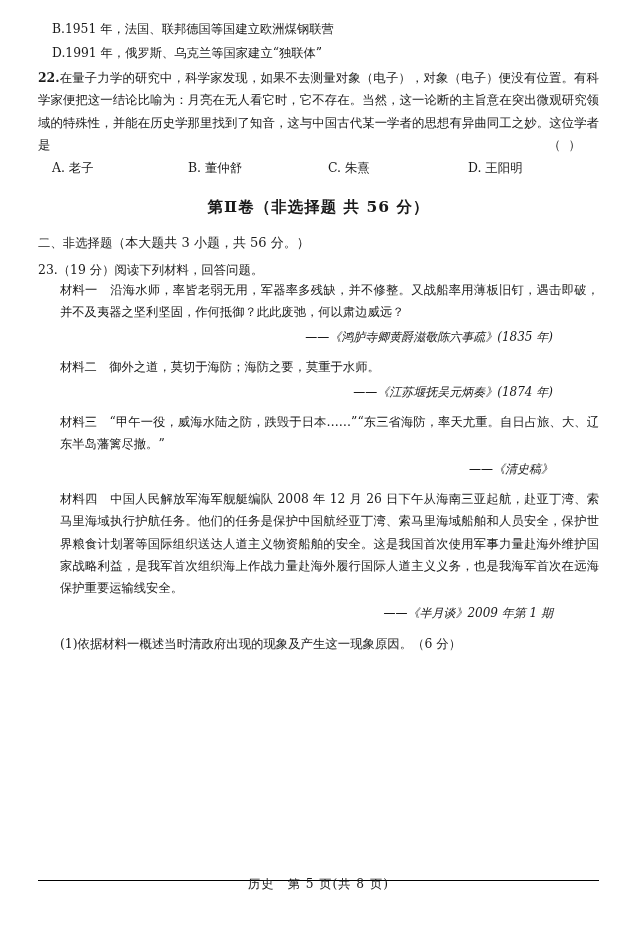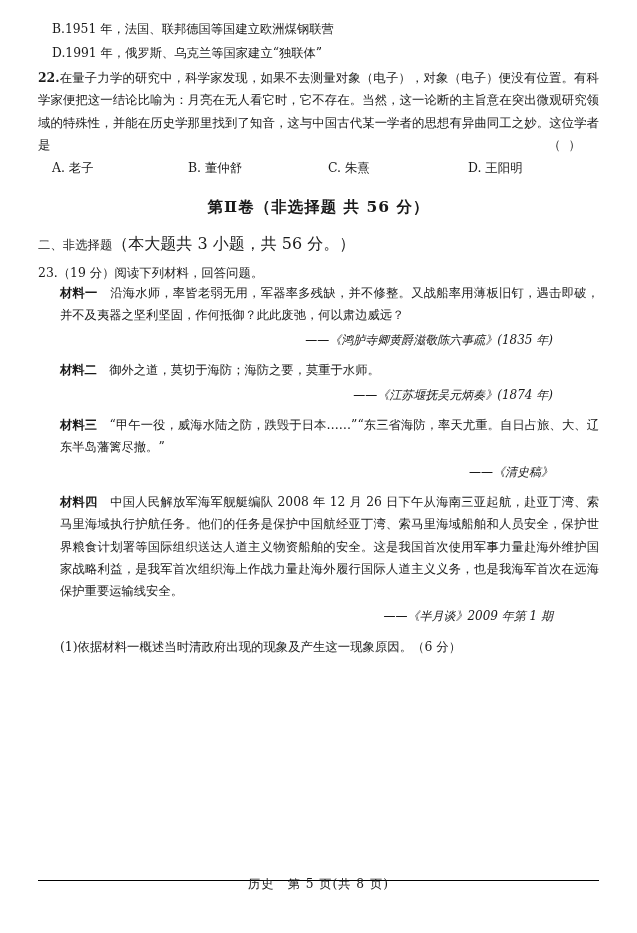--- a/index.html
+++ b/index.html
@@ -59,34 +59,34 @@
     font-weight: bold;
     font-size: 15.5px;
     margin: 20px 0 16px 0;
     letter-spacing: 1px;
   }
   .sec2 {
     font-size: 12.4px;
     margin: 0 0 10px 0;
   }
   .sec2 b { font-weight: normal; }
-  .sec2 .small { font-size: 16px; }
+  .sec2 .small { font-size: 13px; }
 
   .q23 {
     font-size: 12.4px;
     margin-bottom: 0;
   }
   .mat {
     margin: 0 0 6px 22px;
     font-size: 12.3px;
     line-height: 1.8;
     text-align: justify;
   }
   .mat .mlabel {
-    font-weight: bold;
+    font-weight: normal;
   }
   .src {
     text-align: right;
     font-size: 12px;
     margin: 2px 46px 10px 0;
     font-style: italic;
   }
   .sub-q {
     margin: 14px 0 0 22px;
     font-size: 12.4px;

